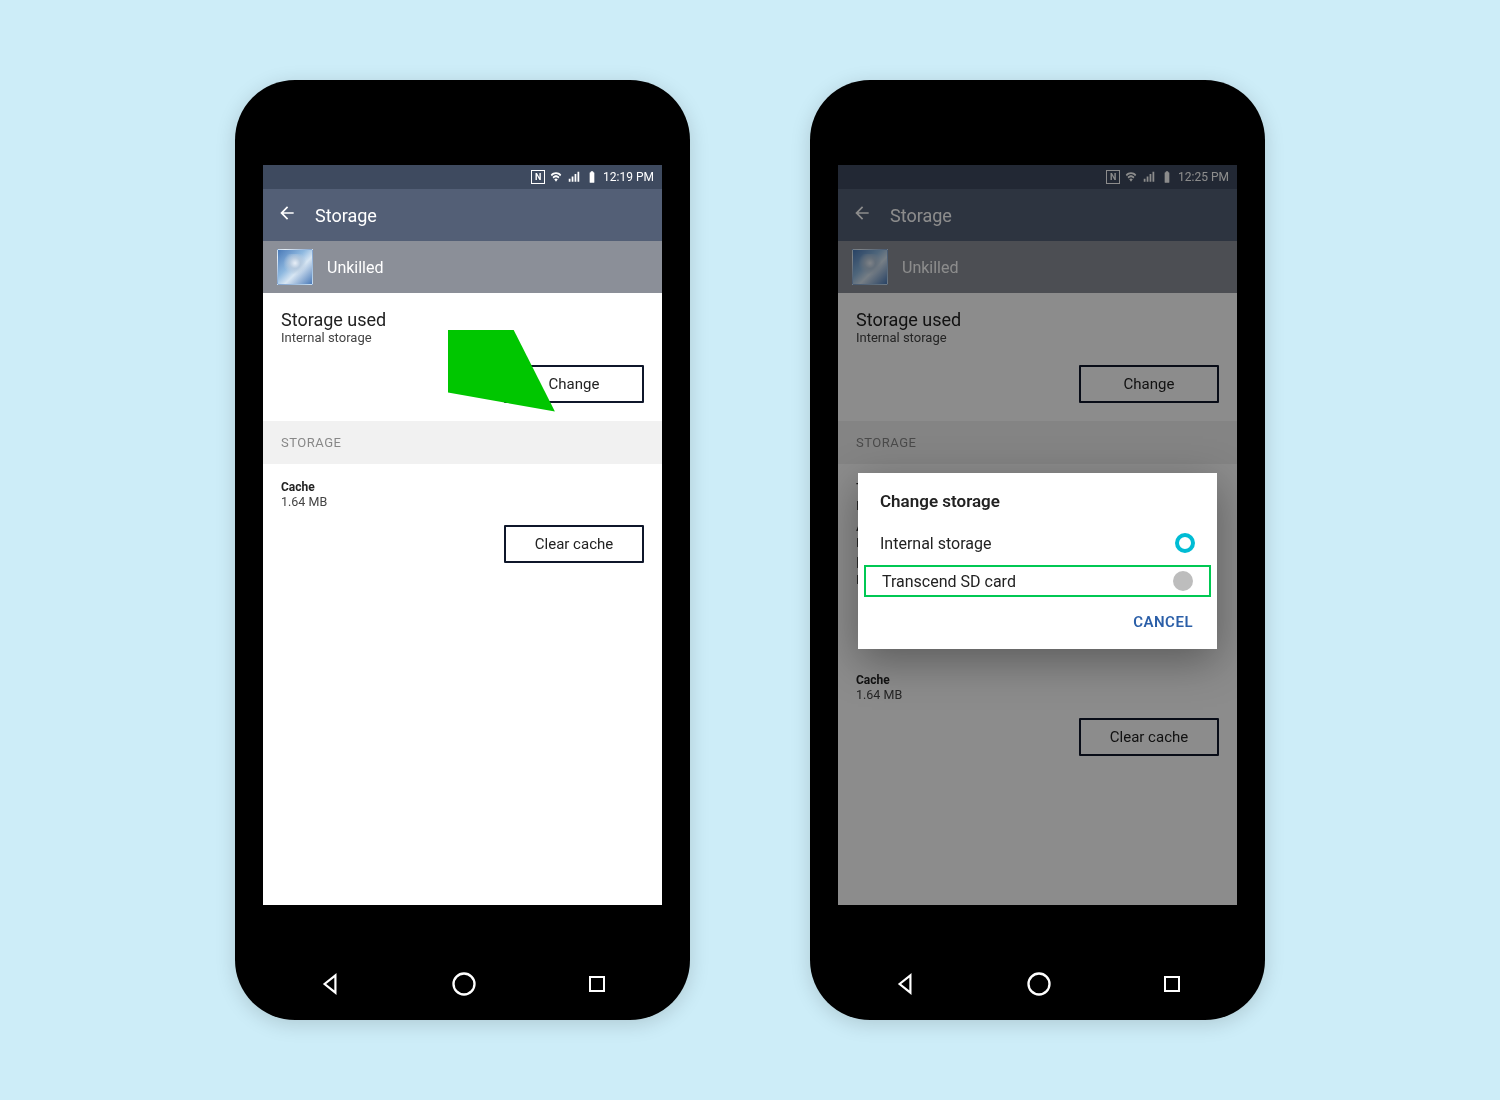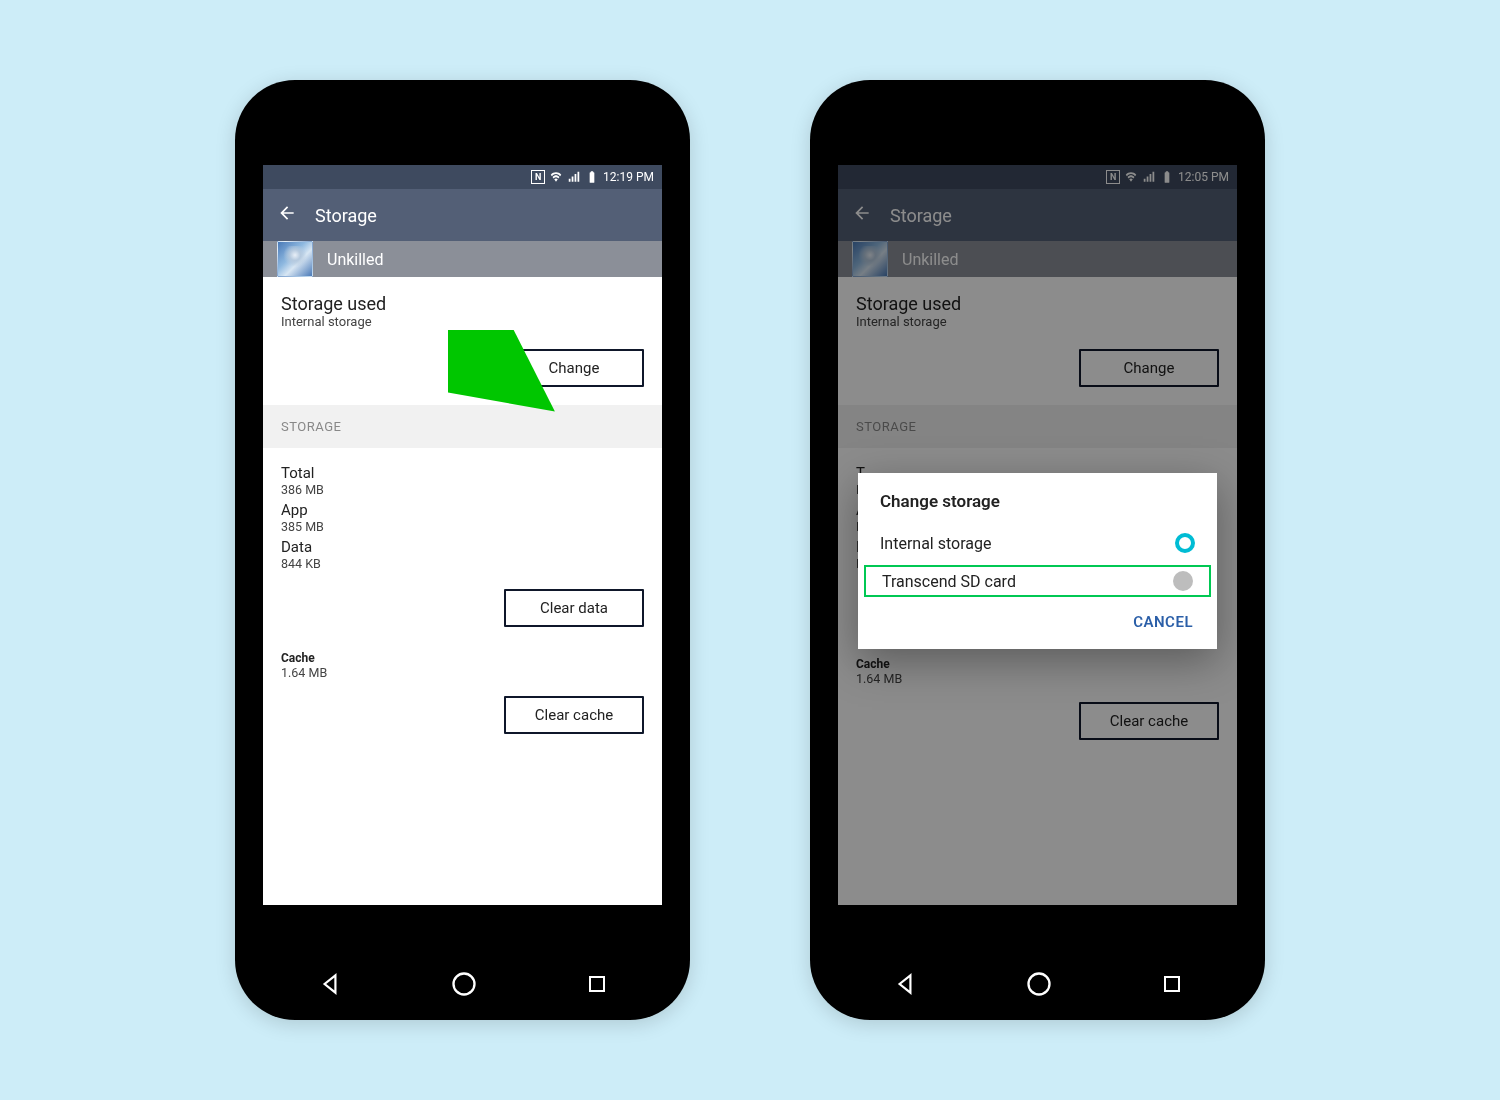--- a/index.html
+++ b/index.html
@@ -48,21 +48,21 @@
     display: flex;
     align-items: center;
     padding: 0 14px;
     color: #fff;
     gap: 18px;
   }
   .app-bar .back svg { width: 20px; height: 20px; fill: #fff; }
   .app-bar-title { font-size: 18px; font-weight: 400; }
   .app-title-row {
     background: #8b8f98;
-    height: 36px;
+    height: 52px;
     display: flex;
     align-items: center;
     padding: 0 14px;
     gap: 14px;
     color: #fff;
   }
   .app-icon {
     width: 36px;
     height: 36px;
     background: linear-gradient(135deg,#4a7ab8 0%, #8fb9e0 40%, #d8e6f3 60%, #4a7ab8 100%);
@@ -238,37 +238,20 @@
     <div class="section" style="padding-bottom:18px;">
       <div class="row storage-used-row">
         <span class="label">Storage used</span>
         <span class="value">Internal storage</span>
       </div>
       <div class="btn-row">
         <div class="flat-button">Change</div>
       </div>
     </div>
     <div class="section-header">STORAGE</div>
-    <div class="data-section">
-      <div class="row">
-        <span class="label">Total</span>
-        <span class="value">386 MB</span>
-      </div>
-      <div class="row">
-        <span class="label">App</span>
-        <span class="value">385 MB</span>
-      </div>
-      <div class="row">
-        <span class="label">Data</span>
-        <span class="value">844 KB</span>
-      </div>
-      <div class="btn-row" style="margin-top:16px;">
-        <div class="flat-button">Clear data</div>
-      </div>
-    </div>
     <div class="cache-section">
       <div class="row" style="margin-bottom:14px;">
         <span class="label">Cache</span>
         <span class="value">1.64 MB</span>
       </div>
       <div class="btn-row">
         <div class="flat-button">Clear cache</div>
       </div>
     </div>
 
@@ -301,21 +284,21 @@
         <span class="nfc-icon">N</span>
         <svg viewBox="0 0 24 24">
             <path d="M12 20l-3-4c1-1 2-1.5 3-1.5s2 .5 3 1.5l-3 4zm-6-8c2-2 4-3 6-3s4 1 6 3l-2 2.5c-1.2-1.2-2.6-2-4-2s-2.8.8-4 2L6 12zm-3-4c2.5-2.5 5.5-4 9-4s6.5 1.5 9 4l-2 2.5C16.8 8.3 14.5 7 12 7S7.2 8.3 5 10.5L3 8z"></path>
           </svg>
         <svg viewBox="0 0 24 24">
             <path d="M3 20h3v-5H3v5zm5 0h3V11H8v9zm5 0h3V7h-3v13zm5 0h3V3h-3v17z"></path>
           </svg>
         <svg viewBox="0 0 24 24">
             <path d="M15 4h-1V2h-4v2H9c-.6 0-1 .4-1 1v16c0 .6.4 1 1 1h6c.6 0 1-.4 1-1V5c0-.6-.4-1-1-1z"></path>
           </svg>
-        <span class="status-time">12:05 PM</span>
+        <span class="status-time">12:25 PM</span>
       </div>
       <div class="app-bar">
         <span class="back"><svg viewBox="0 0 24 24">
               <path d="M20 11H7.8l5.6-5.6L12 4l-8 8 8 8 1.4-1.4L7.8 13H20z"></path>
             </svg></span>
         <span class="app-bar-title">Storage</span>
       </div>
       <div class="app-title-row">
         <div class="app-icon"></div>
         <span>Unkilled</span>

